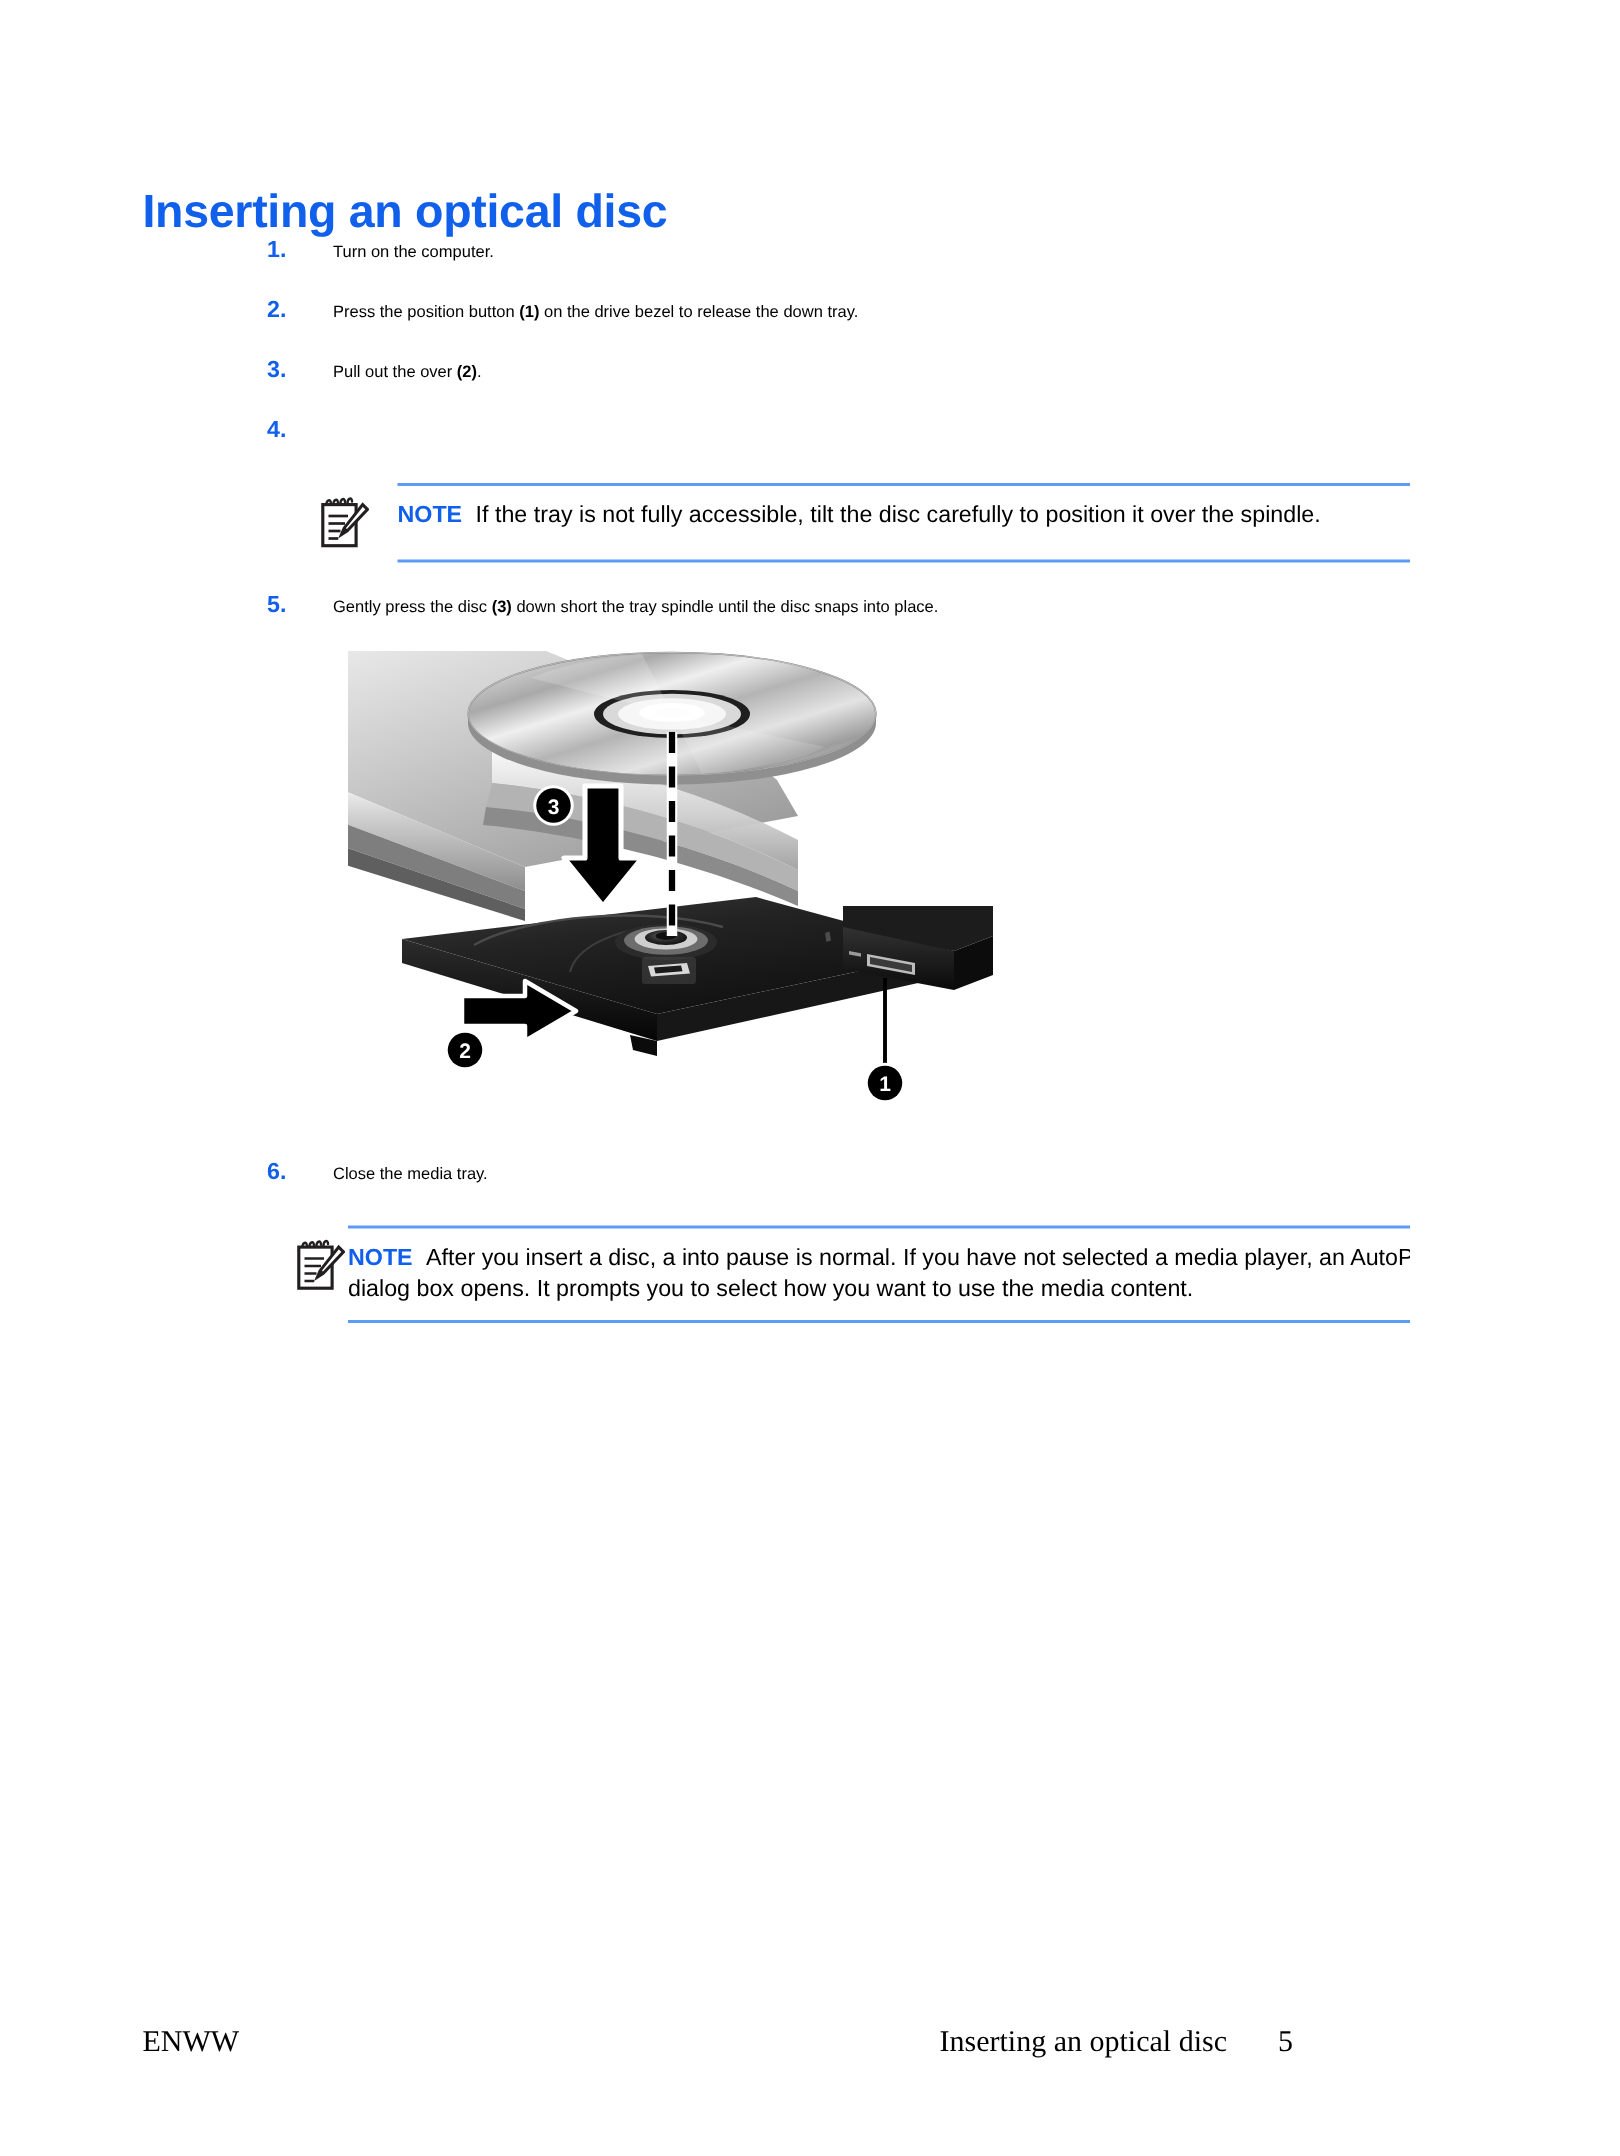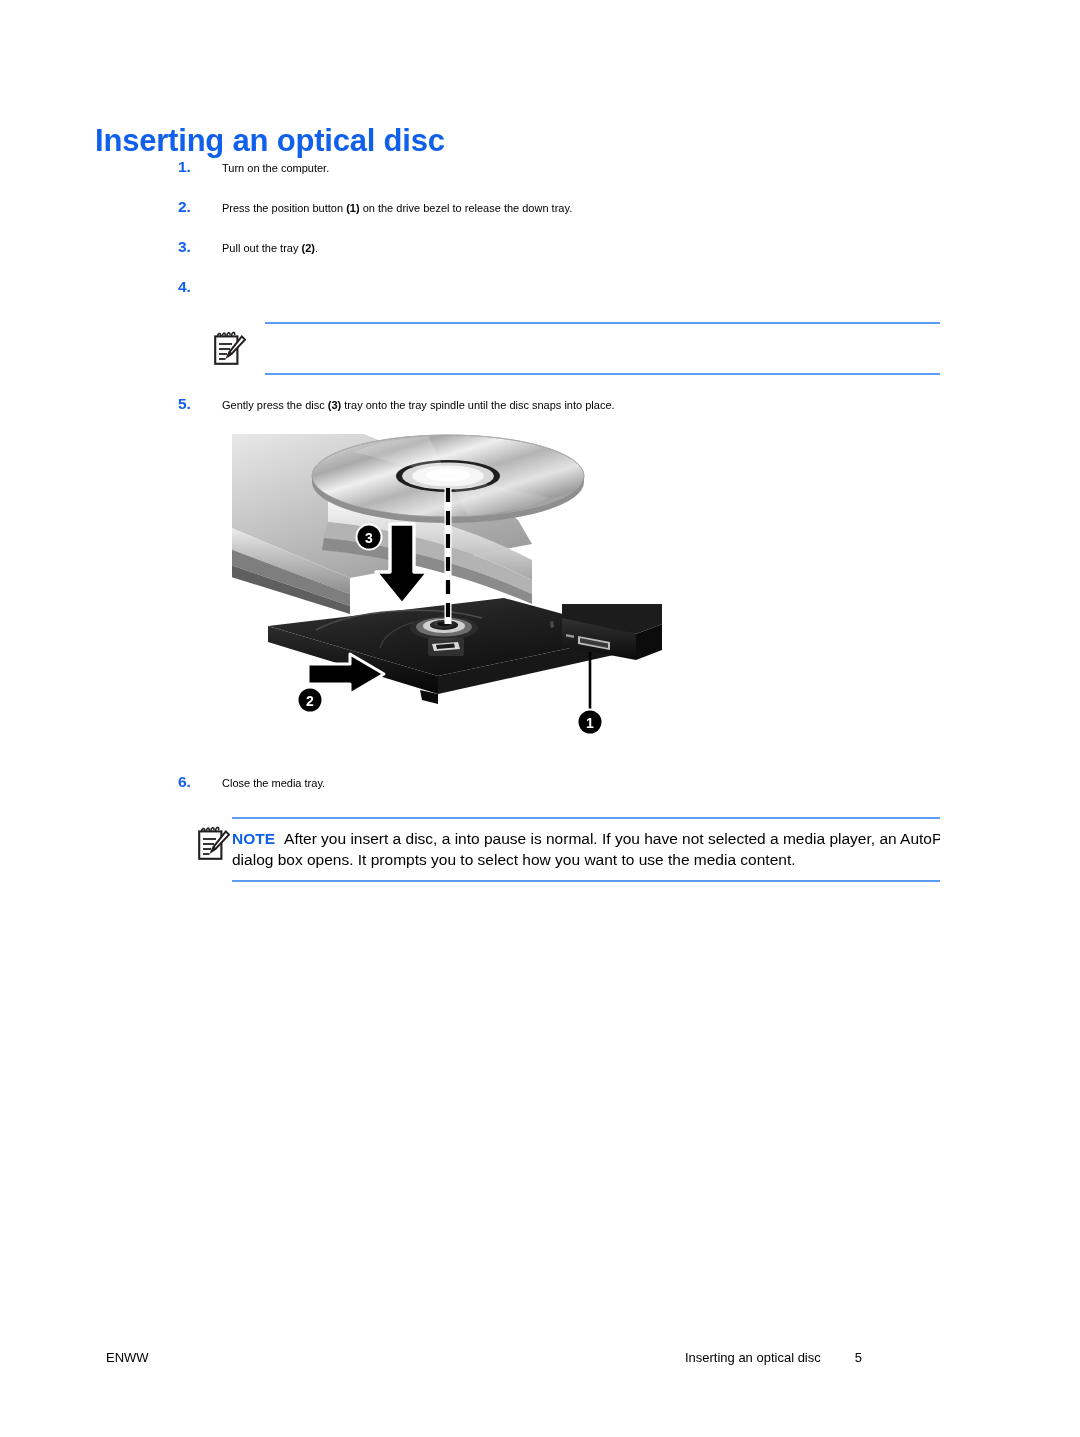--- a/index.html
+++ b/index.html
@@ -114,25 +114,26 @@
     left: 232px;
     top: 428px;
     width: 432px;
     height: 330px;
   }
   .figure svg { display: block; width: 100%; height: 100%; }
 
   
   .footer {
     position: absolute;
-    left: 106px;
+    left: 95px;
     right: 78px;
     top: 1350px;
     height: 22px;
-    font-size: 13px;
+    font-size: 20px;
+    font-family: Liberation Serif, serif;
   }
   .footer-left {
     position: absolute;
     left: 0;
     top: 0;
   }
   .footer-right {
     position: absolute;
     right: 0;
     top: 0;
@@ -154,21 +155,21 @@
       <div class="step-text"><span>Turn on the computer.</span></div>
     </div>
 
     <div class="step">
       <span class="step-num">2.</span>
       <div class="step-text"><span>Press the position button </span><b>(1)</b><span> on the drive bezel to release the down tray.</span></div>
     </div>
 
     <div class="step">
       <span class="step-num">3.</span>
-      <div class="step-text"><span>Pull out the tray </span><b>(2)</b><span>.</span></div>
+      <div class="step-text"><span>Pull out the over </span><b>(2)</b><span>.</span></div>
     </div>
 
     <div class="step" style="margin-bottom:22px;">
       <span class="step-num">4.</span>
     </div>
 
     <div class="note note--indent">
       <div class="note-rule"></div>
       <div class="note-body">
         <span class="note-icon">
@@ -190,27 +191,28 @@
               <line x1="7.0" y1="29.0" x2="13.5" y2="29.0"></line>
             </g>
 
             <g>
               <polygon points="29.8,6.4 33.0,9.6 19.5,23.9 15.6,26.4 17.4,22.1" fill="#ffffff" stroke="#231f20" stroke-width="2"></polygon>
               <line x1="17.4" y1="22.1" x2="19.5" y2="23.9" stroke="#231f20" stroke-width="1.6"></line>
               <polygon points="15.6,26.4 17.4,22.1 19.5,23.9" fill="#231f20"></polygon>
             </g>
           </svg>
         </span>
+        <div class="note-content"><span class="note-label">NOTE</span><span>If the tray is not fully accessible, tilt the disc carefully to position it over the spindle.</span></div>
       </div>
       <div class="note-rule"></div>
     </div>
 
     <div class="step" style="margin-top:20px;">
       <span class="step-num">5.</span>
-      <div class="step-text"><span>Gently press the disc </span><b>(3)</b><span> tray onto the tray spindle until the disc snaps into place.</span></div>
+      <div class="step-text"><span>Gently press the disc </span><b>(3)</b><span> down short the tray spindle until the disc snaps into place.</span></div>
     </div>
 
     <div style="height:338px;"></div>
 
     <div class="step" style="margin-bottom:22px;">
       <span class="step-num">6.</span>
       <div class="step-text"><span>Close the media tray.</span></div>
     </div>
 
     <div class="note note--outdent">

